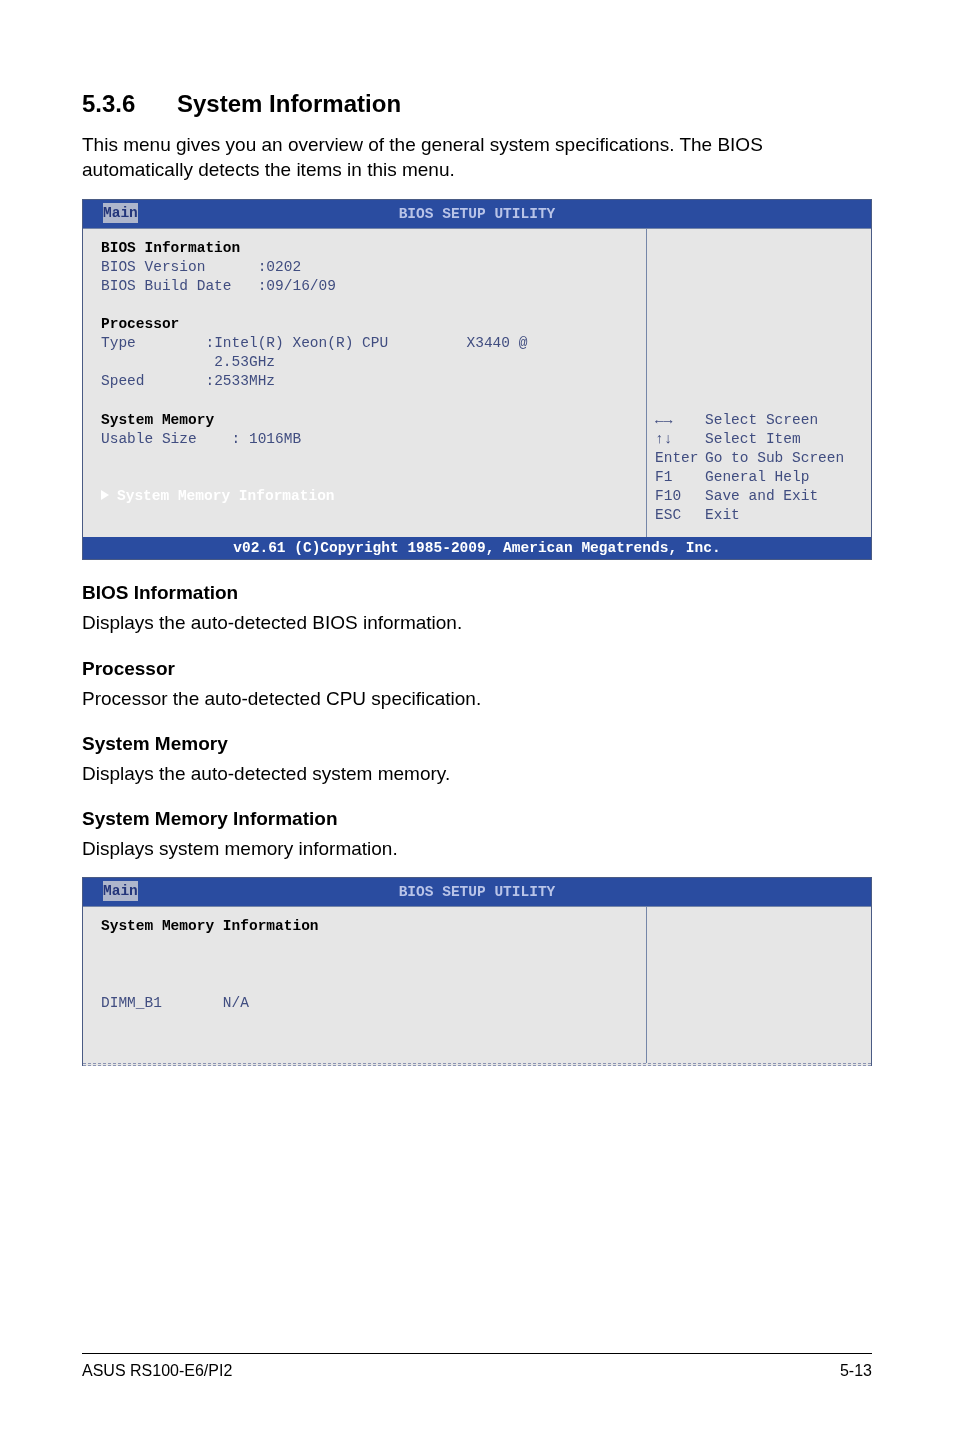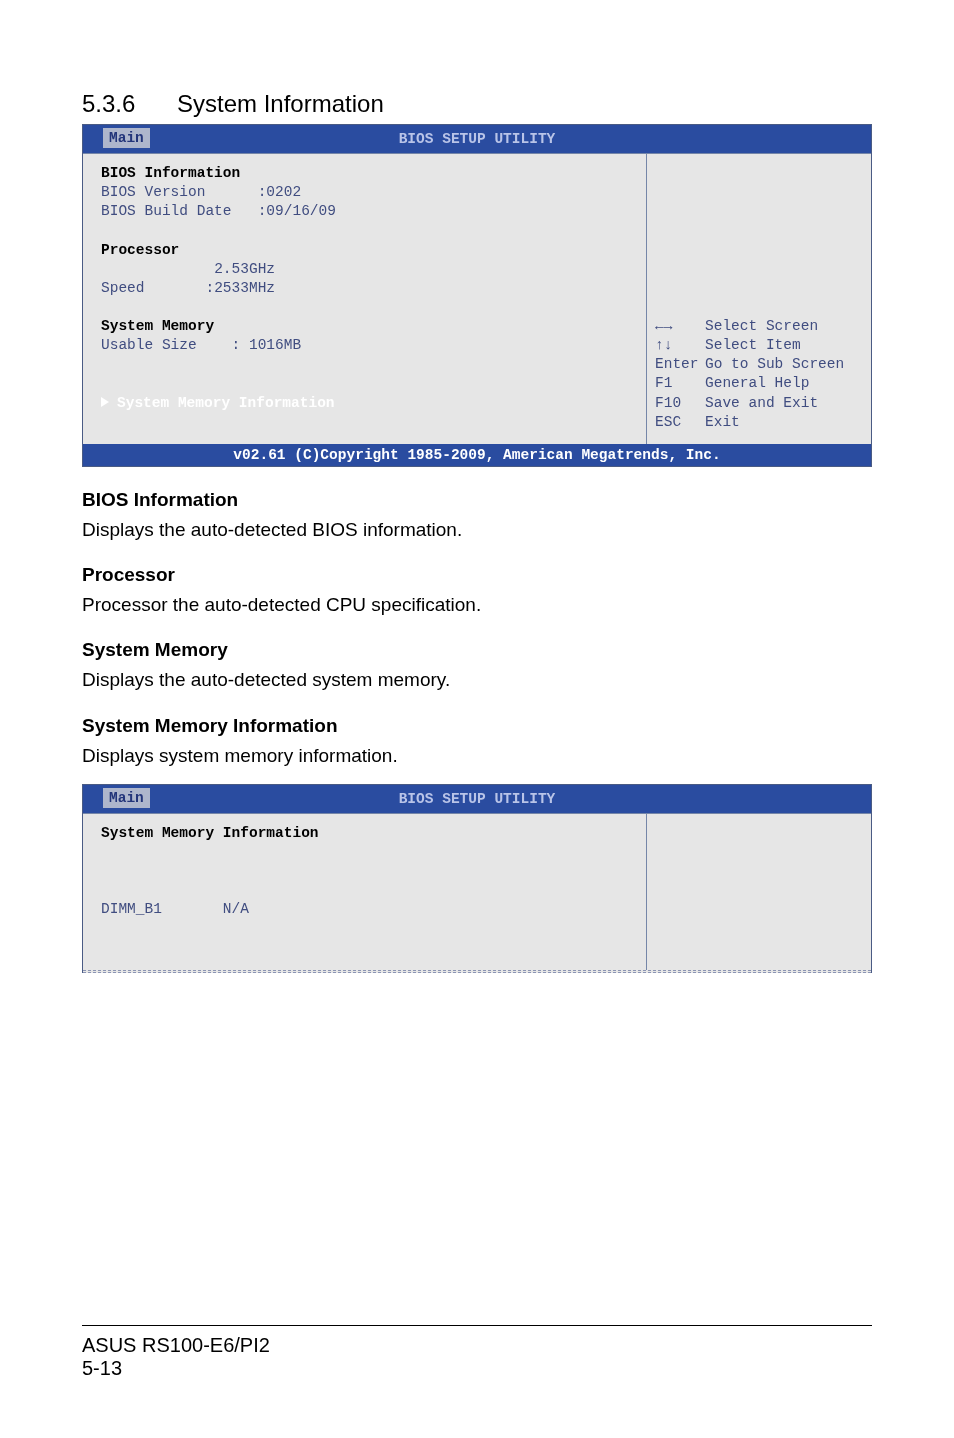--- a/index.html
+++ b/index.html
@@ -1,65 +1,67 @@
 <!DOCTYPE html>
 <html><head>
 <meta charset="utf-8">
 <style>
   * { margin: 0; padding: 0; box-sizing: border-box; }
   html, body { width: 954px; height: 1438px; background: #fff; font-family: Arial, Helvetica, sans-serif; color: #000; }
   .page { padding: 90px 82px 40px 82px; }
-  .h-section { font-size: 24px; font-weight: normal; margin-bottom: 6px; }
+  .h-section { font-size: 24px; font-weight: bold; margin-bottom: 14px; }
   .h-section .num { display: inline-block; width: 95px; }
   .body-text { font-size: 19px; line-height: 1.33; margin-bottom: 16px; }
   .sub-h { font-size: 19px; font-weight: bold; margin-top: 22px; margin-bottom: 6px; }
   
   .bios-box { border: 1px solid #4a5b84; background: #e6e6e6; font-family: "Courier New", monospace; font-size: 14.5px; color: #404d80; margin-bottom: 22px; }
   .bios-title-bar { background: #2a4ca0; color: #b9c4e8; text-align: center; font-weight: bold; padding: 5px 0; position: relative; height: 28px; line-height: 18px; }
-  .bios-tab { position: absolute; left: 20px; top: 3px; background: #aeb6cc; color: #23357a; padding: 1px 6px; font-weight: bold; font-size: 14.5px; }
+  .bios-tab { position: absolute; left: 20px; top: 3px; background: #aeb6cc; color: #23357a; padding: 1px 0; font-weight: bold; font-size: 14.5px; }
   .bios-body { display: flex; }
   .bios-main { flex: 1; padding: 10px 14px 12px 18px; border-top: 1px solid #7586a8; }
   .bios-help { width: 225px; padding: 16px 8px 12px 8px; border-left: 1px solid #7586a8; border-top: 1px solid #7586a8; display: flex; flex-direction: column; justify-content: flex-end; }
   .bios-line { white-space: pre; line-height: 1.32; }
   .blk { color: #000; font-weight: bold; }
   .wht { color: #fff; font-weight: bold; }
   .help-row { white-space: pre; color: #404d80; line-height: 1.32; }
   .help-key { display: inline-block; width: 50px; }
   .bios-footer { background: #2a4ca0; color: #fff; text-align: center; font-weight: bold; padding: 3px 5px; font-size: 14.5px; }
   .arrow-bullet { display: inline-block; width: 0; height: 0; border-top: 5px solid transparent; border-bottom: 5px solid transparent; border-left: 8px solid #fff; margin-right: 8px; vertical-align: 0px; }
   
   .bios-box.short { border-bottom: 0; }
   .bios-box.short .bios-help { border-left: 1px solid #7586a8; }
   .dashed-border { height: 3px; border-top: 1px dashed #8b94b3; border-bottom: 1px dashed #8b94b3; }
   .page-footer { position: absolute; left: 0; right: 0; bottom: 58px; padding: 0 82px; }
   .page-footer-line { border-top: 1px solid #000; margin-bottom: 8px; }
-  .page-footer-row { display: flex; justify-content: space-between; font-size: 20px; flex-direction: column; }
+  .page-footer-row { display: flex; justify-content: space-between; font-size: 16px; }
 </style>
 </head>
 <body>
 
 <div class="page">
 
   <div class="h-section">
     <span class="num">5.3.6</span><span>System Information</span>
   </div>
 
+  <p class="body-text">This menu gives you an overview of the general system specifications. The BIOS automatically detects the items in this menu.</p>
 
   <div class="bios-box">
     <div class="bios-title-bar">
       <span class="bios-tab">Main</span>
       <span>BIOS SETUP UTILITY</span>
     </div>
     <div class="bios-body">
       <div class="bios-main">
         <div class="bios-line"><span class="blk">BIOS Information</span></div>
         <div class="bios-line"><span>BIOS Version</span>      <span>:0202</span></div>
         <div class="bios-line"><span>BIOS Build Date</span>   <span>:09/16/09</span></div>
         <div class="bios-line">&nbsp;</div>
         <div class="bios-line"><span class="blk">Processor</span></div>
+        <div class="bios-line"><span>Type</span>        <span>:Intel(R) Xeon(R) CPU         X3440 @</span></div>
         <div class="bios-line">             <span>2.53GHz</span></div>
         <div class="bios-line"><span>Speed</span>       <span>:2533MHz</span></div>
         <div class="bios-line">&nbsp;</div>
         <div class="bios-line"><span class="blk">System Memory</span></div>
         <div class="bios-line"><span>Usable Size</span>    <span>: 1016MB</span></div>
         <div class="bios-line">&nbsp;</div>
         <div class="bios-line">&nbsp;</div>
         <div class="bios-line"><span class="arrow-bullet"></span><span class="wht">System Memory Information</span></div>
         <div class="bios-line">&nbsp;</div>
       </div>

